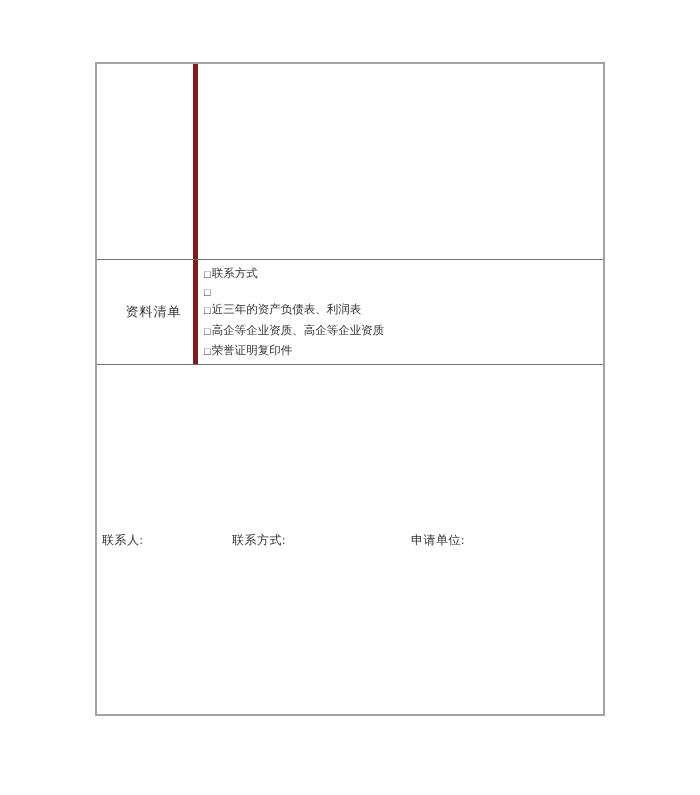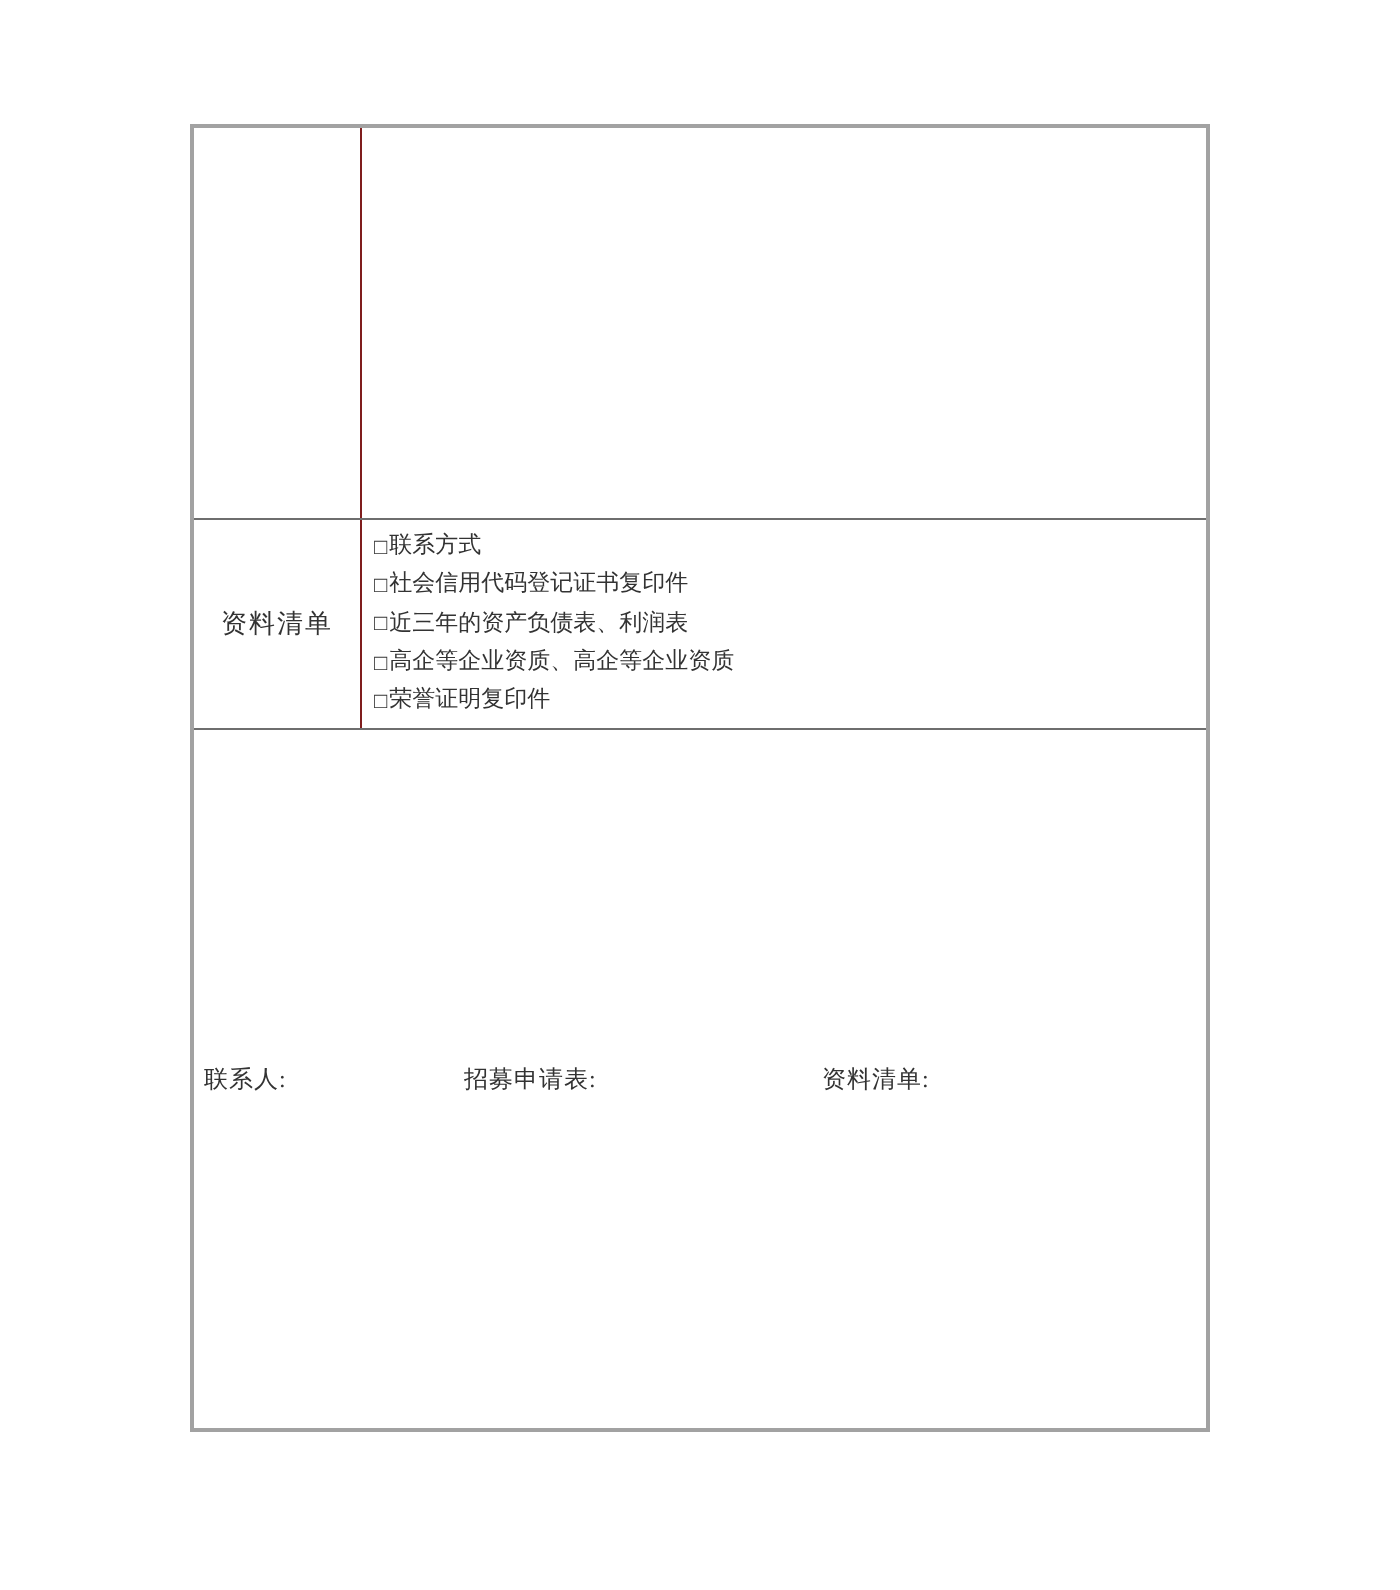--- a/index.html
+++ b/index.html
@@ -50,21 +50,22 @@
     height: 299px;
     border-bottom: 1px solid #6e6e6e;
   }
   .row-contacts {
     flex: 1;
   }
   .cell-left {
     width: 84px;
     flex-shrink: 0;
     box-sizing: border-box;
-    border-right: 1px solid #7f1d1d;
+    border-right: 5px solid #7f1d1d;
+    margin-left: 17px;
   }
   .cell-right {
     flex: 1;
     box-sizing: border-box;
   }
   .materials-label {
     display: flex;
     align-items: center;
     justify-content: center;
     font-size: 13px;
@@ -131,38 +132,37 @@
 
     <div class="row row-materials">
       <div class="cell-left materials-label">资料清单</div>
       <div class="cell-right materials-items">
         <div class="check-item">
           <span class="checkbox-glyph">□</span>
           <span>联系方式</span>
         </div>
         <div class="check-item">
           <span class="checkbox-glyph">□</span>
-          <span>社会信用代码登记证书复印件</span>
         </div>
         <div class="check-item">
           <span class="checkbox-glyph">□</span>
           <span>近三年的资产负债表、利润表</span>
         </div>
         <div class="check-item">
           <span class="checkbox-glyph">□</span>
           <span>高企等企业资质、高企等企业资质</span>
         </div>
         <div class="check-item">
           <span class="checkbox-glyph">□</span>
           <span>荣誉证明复印件</span>
         </div>
       </div>
     </div>
 
 
     <div class="row row-contacts">
       <span class="contact contact-person">联系人:</span>
-      <span class="contact contact-method">招募申请表:</span>
-      <span class="contact contact-address">资料清单:</span>
+      <span class="contact contact-method">联系方式:</span>
+      <span class="contact contact-address">申请单位:</span>
     </div>
 
   </div>
 </div>
 
 </body></html>

